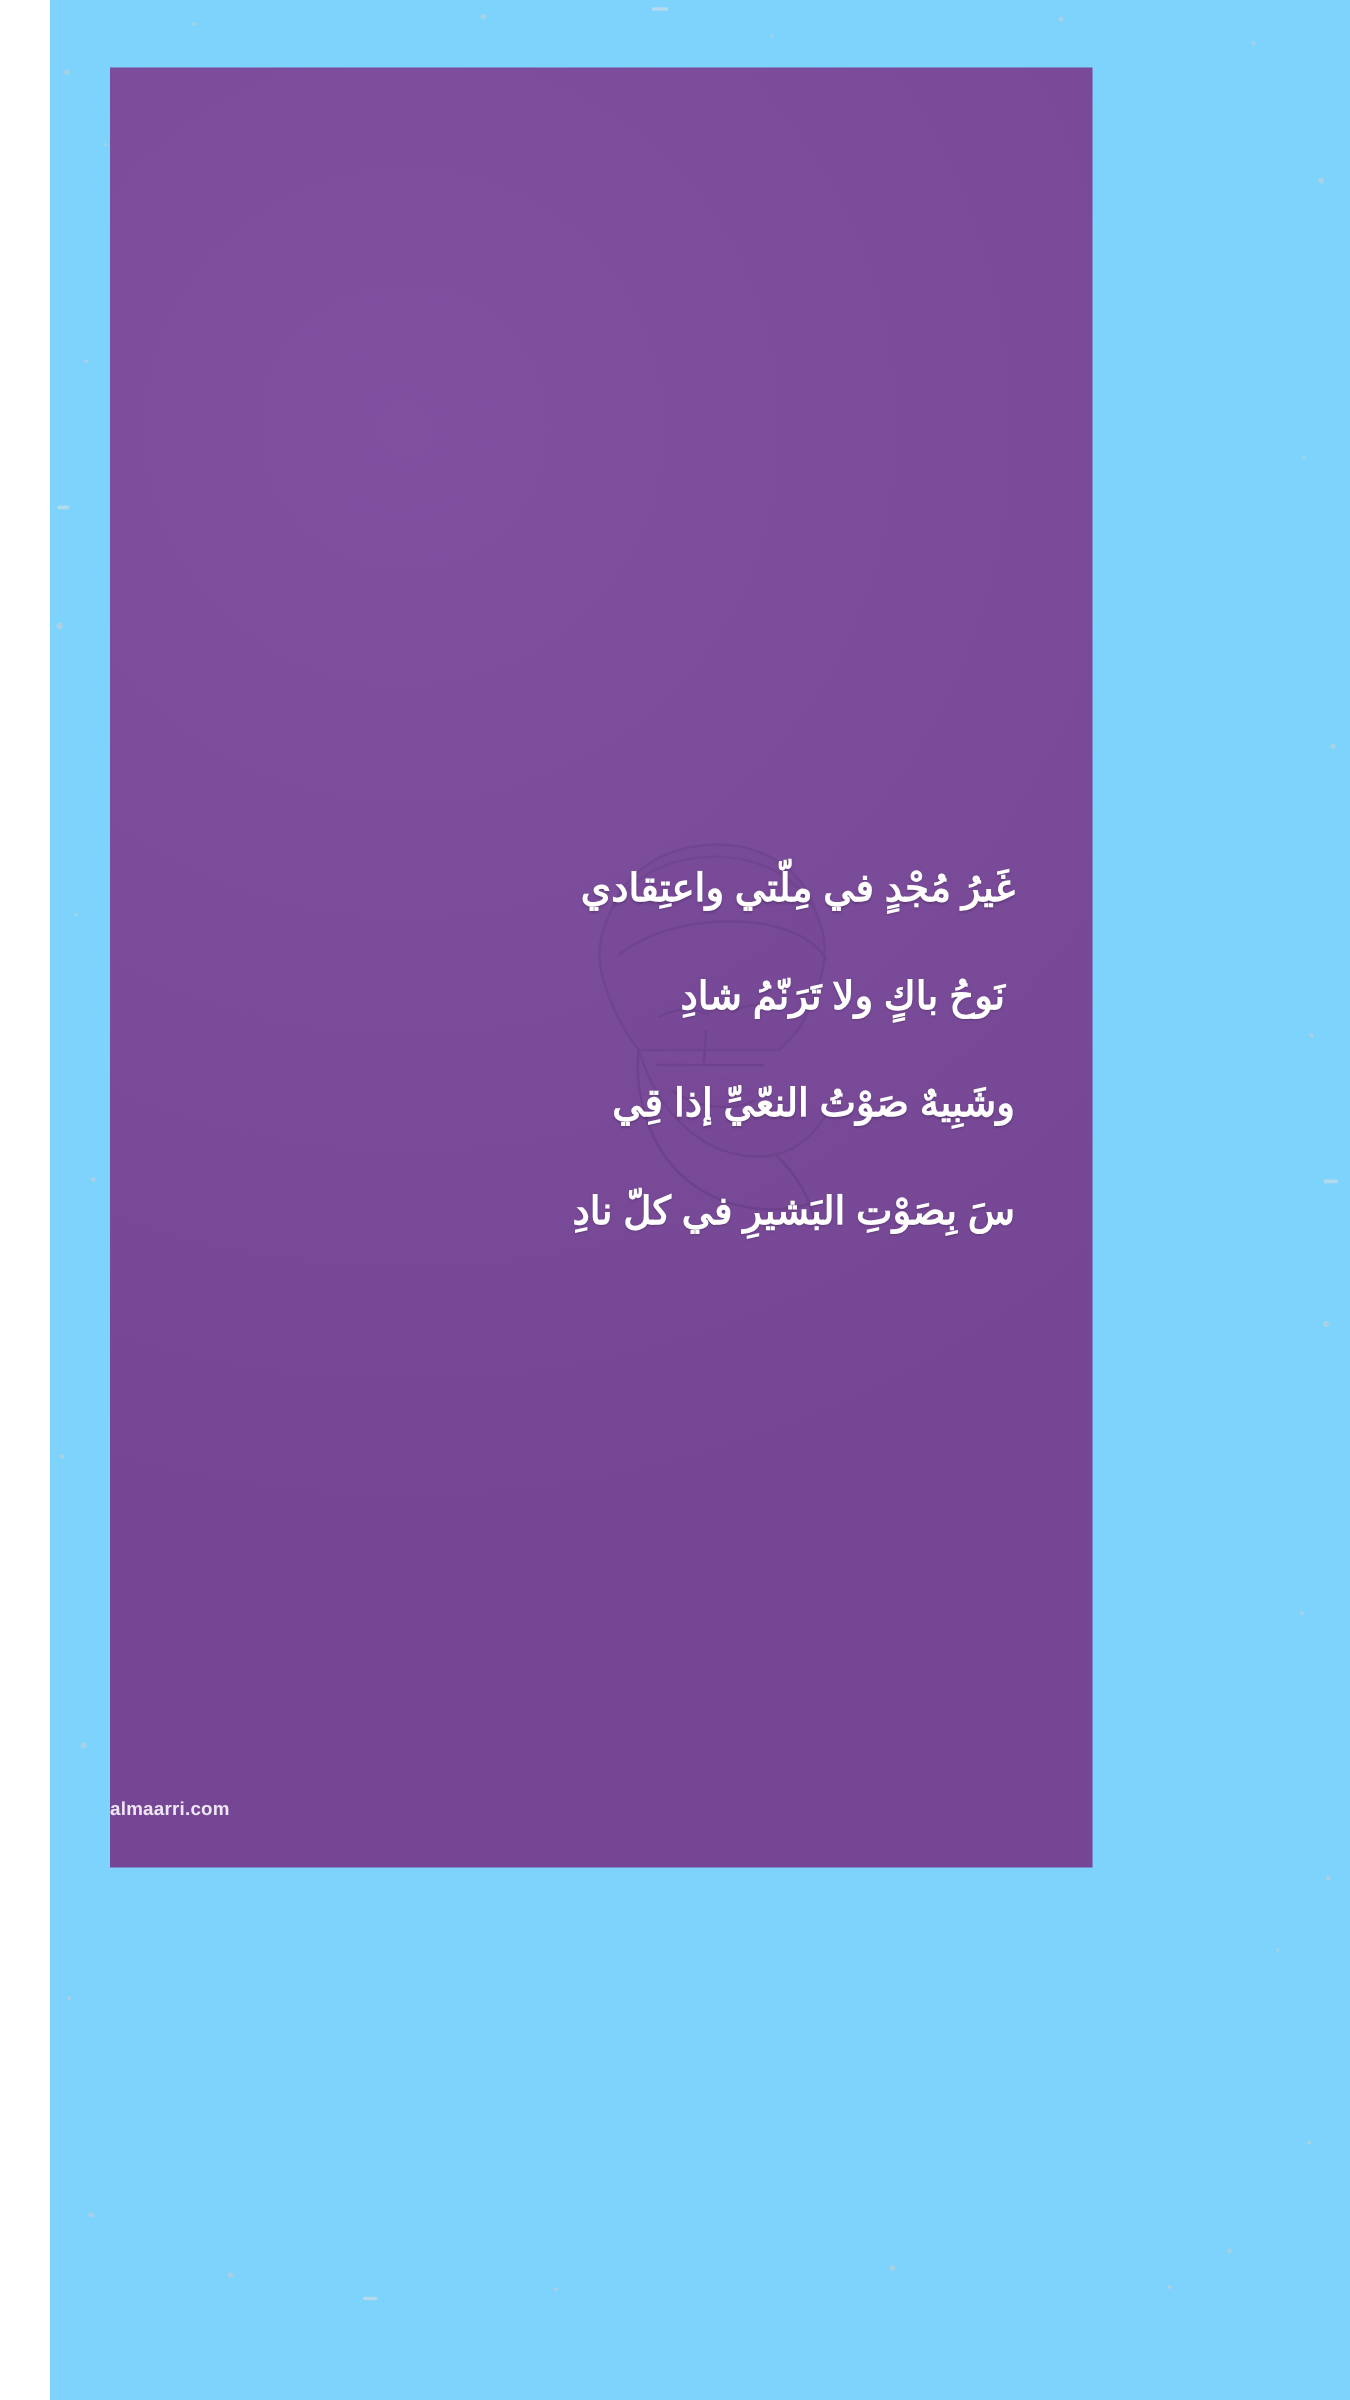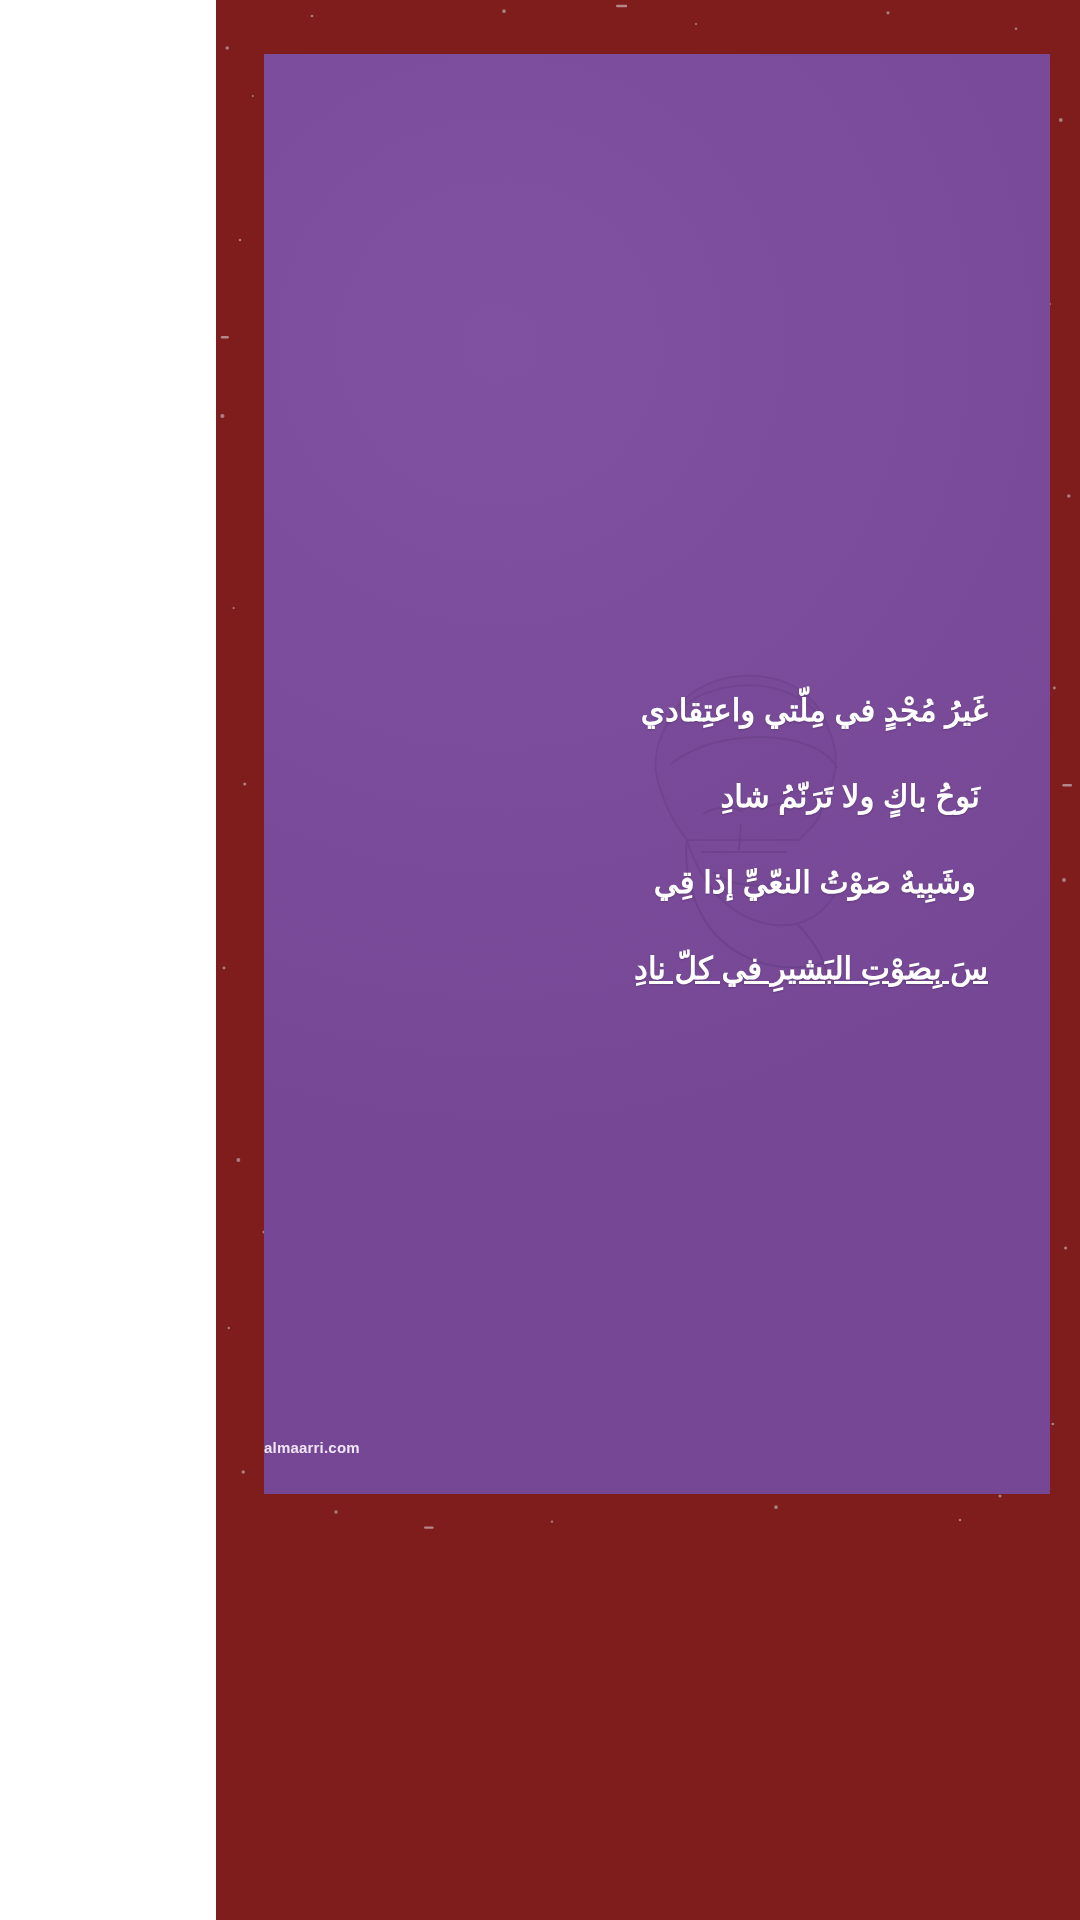--- a/index.html
+++ b/index.html
@@ -7,23 +7,23 @@
     padding: 0;
     width: 1080px;
     height: 1920px;
     background: #ffffff;
     font-family: "Liberation Sans", sans-serif;
   }
 
   
   .page {
     position: relative;
-    width: 864px;
+    width: 1040px;
     height: 1920px;
-    background-color: #7f1d1d;
+    background-color: #7dd3fc;
     overflow: hidden;
   }
 
   
   .speckles {
     position: absolute;
     inset: 0;
     pointer-events: none;
     opacity: 0.55;
   }
@@ -69,22 +69,22 @@
     font-weight: 700;
     text-shadow: 0 1px 2px rgba(0,0,0,0.18);
     white-space: nowrap;
   }
 
   .verse:nth-child(1) { margin-top: 0; }
 
   
   .v1 { margin-right: 0px; }
   .v2 { margin-right: 0px; padding-right: 0; transform: translateX(-8px); }
-  .v3 { margin-right: 12px; transform: translateX(0px); }
-  .v4 { margin-right: 0px; transform: translateX(0px); text-decoration: underline; }
+  .v3 { margin-right: 0px; transform: translateX(0px); }
+  .v4 { margin-right: 0px; transform: translateX(0px); }
 
   .site {
     position: absolute;
     left: 0;
     right: 0;
     bottom: 38px;
     color: #efe6f5;
     font-size: 15px;
     font-weight: 700;
     letter-spacing: 0.2px;

